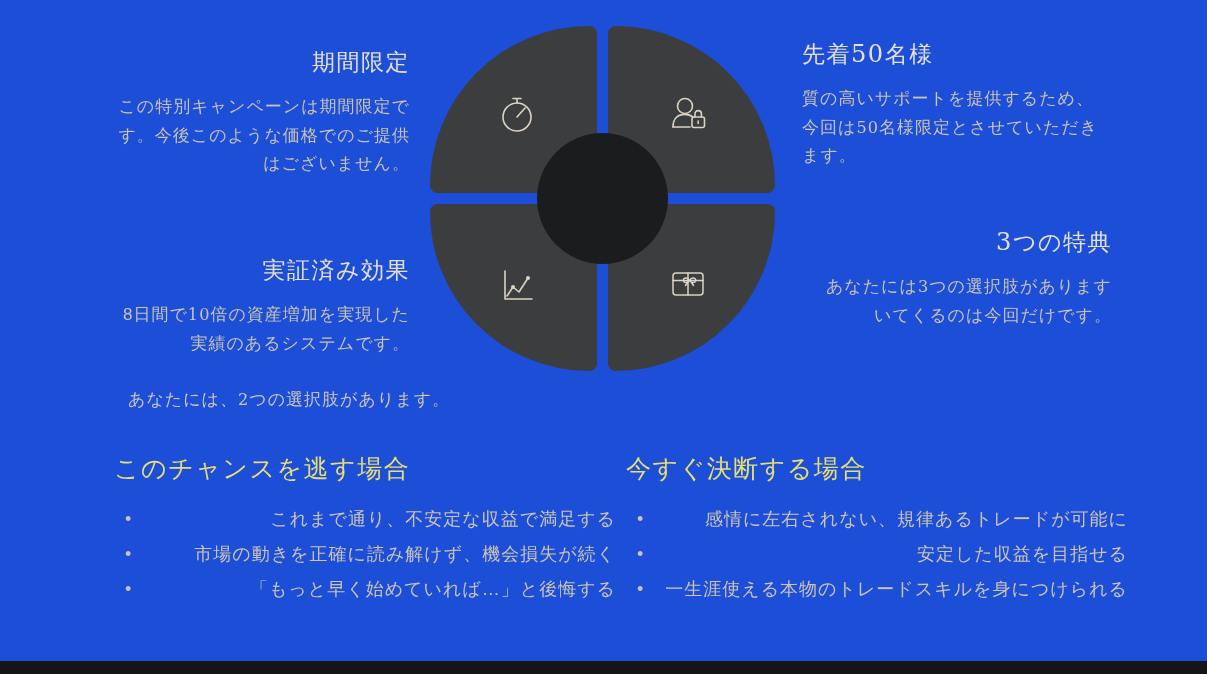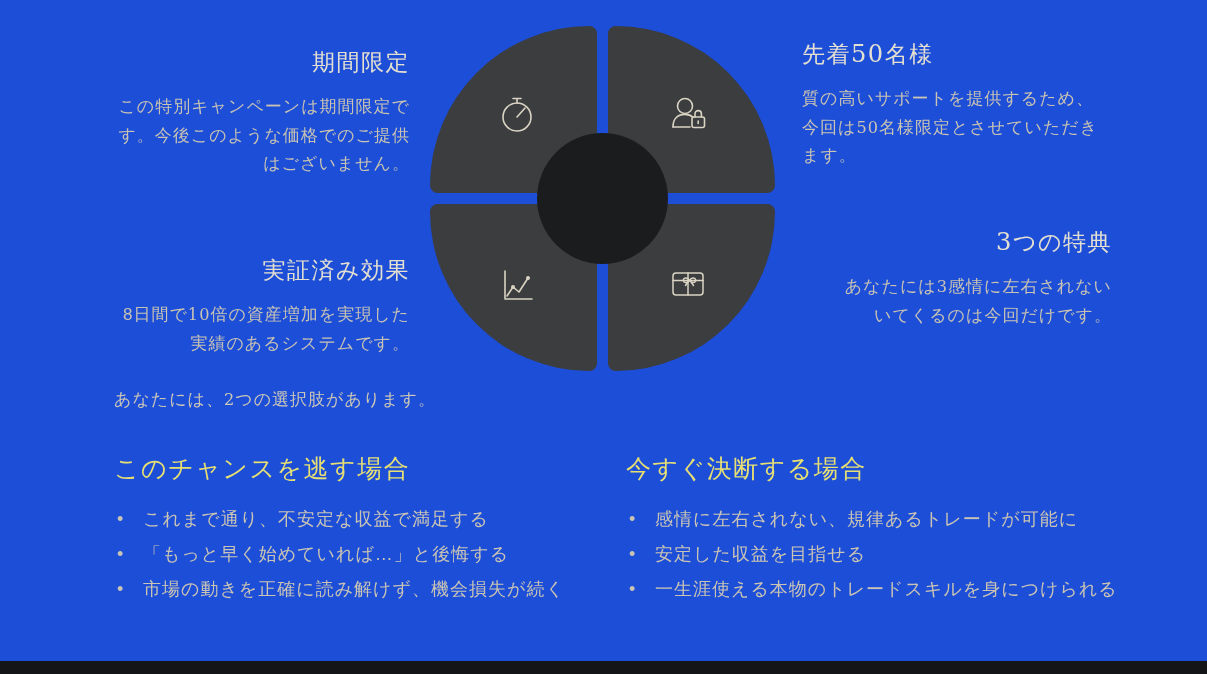--- a/index.html
+++ b/index.html
@@ -33,33 +33,33 @@
   .q-br{left:178px;top:178px;border-radius:8px 8px 167px 8px;}
   .hole{position:absolute;left:107px;top:107px;width:131px;height:131px;border-radius:50%;background:#1b1c1e;}
   .q-icon{position:absolute;width:44px;height:44px;}
   .i-tl{left:65px;top:66px;}
   .i-tr{left:236px;top:66px;}
   .i-bl{left:65px;top:236px;}
   .i-br{left:236px;top:236px;}
   .q-icon svg{display:block;}
   
   .intro{
-    position:absolute;left:114px;top:388px;margin:0;
+    position:absolute;left:128px;top:388px;margin:0;
     font-size:17px;letter-spacing:1px;color:#ccc7b7;
   }
   .intro .num{font-family:"DejaVu Serif","Liberation Serif",serif;font-size:0.95em;}
   
   .choice{position:absolute;top:452px;width:510px;}
   .c-left{left:114px;}
   .c-right{left:626px;}
   .choice h2{
     margin:0 0 16px 0;font-size:25px;font-weight:500;letter-spacing:1.5px;
     color:#e6df74;line-height:1.35;
   }
-  .choice ul{list-style:none;margin:0;padding:0;}
+  .choice ul{list-style:none;margin:8px;padding:0;text-align:right;}
   .choice li{
     position:relative;padding-left:29px;height:35px;line-height:35px;
     font-size:18px;letter-spacing:1px;color:#c9c4b4;white-space:nowrap;
   }
   .choice li::before{content:"\2022";position:absolute;left:3px;color:#c9c4b4;}
   
   .bottom-bar{position:absolute;left:0;bottom:0;width:100%;height:13px;background:#141517;}
 </style>
 </head>
 <body>
@@ -81,21 +81,21 @@
   </section>
 
   <section class="benefit pos-bl">
     <h3 class="b-title"><span>実証済み効果</span><span class="num"></span><span></span></h3>
     <p class="b-body"><span>8日間で</span><span class="num">10</span><span>倍の資産増加を実現した
 実績のあるシステムです。</span></p>
   </section>
 
   <section class="benefit pos-br">
     <h3 class="b-title"><span></span><span class="num">3</span><span>つの特典</span></h3>
-    <p class="b-body"><span>あなたには</span><span class="num">3</span><span>感情に左右されない
+    <p class="b-body"><span>あなたには</span><span class="num">3</span><span>つの選択肢があります
 いてくるのは今回だけです。</span></p>
   </section>
 
   <div class="donut">
     <div class="quad q-tl"></div>
     <div class="quad q-tr"></div>
     <div class="quad q-bl"></div>
     <div class="quad q-br"></div>
     <div class="hole"></div>
 
@@ -138,22 +138,22 @@
       </svg>
     </span>
   </div>
 
   <p class="intro"><span>あなたには、</span><span class="num">2</span><span>つの選択肢があります。</span></p>
 
   <div class="choice c-left">
     <h2>このチャンスを逃す場合</h2>
     <ul>
       <li>これまで通り、不安定な収益で満足する</li>
+      <li>市場の動きを正確に読み解けず、機会損失が続く</li>
       <li>「もっと早く始めていれば…」と後悔する</li>
-      <li>市場の動きを正確に読み解けず、機会損失が続く</li>
     </ul>
   </div>
 
   <div class="choice c-right">
     <h2>今すぐ決断する場合</h2>
     <ul>
       <li>感情に左右されない、規律あるトレードが可能に</li>
       <li>安定した収益を目指せる</li>
       <li>一生涯使える本物のトレードスキルを身につけられる</li>
     </ul>

